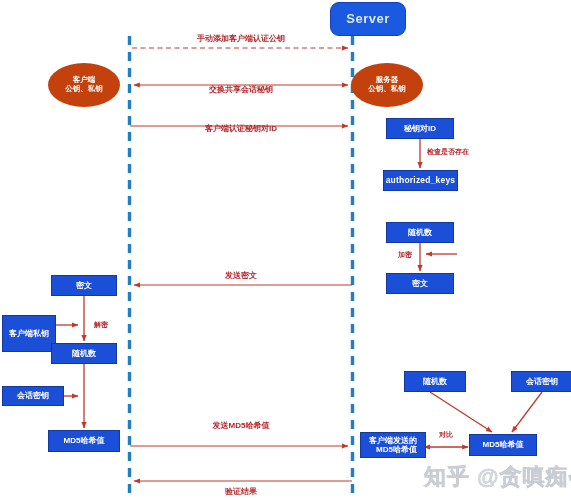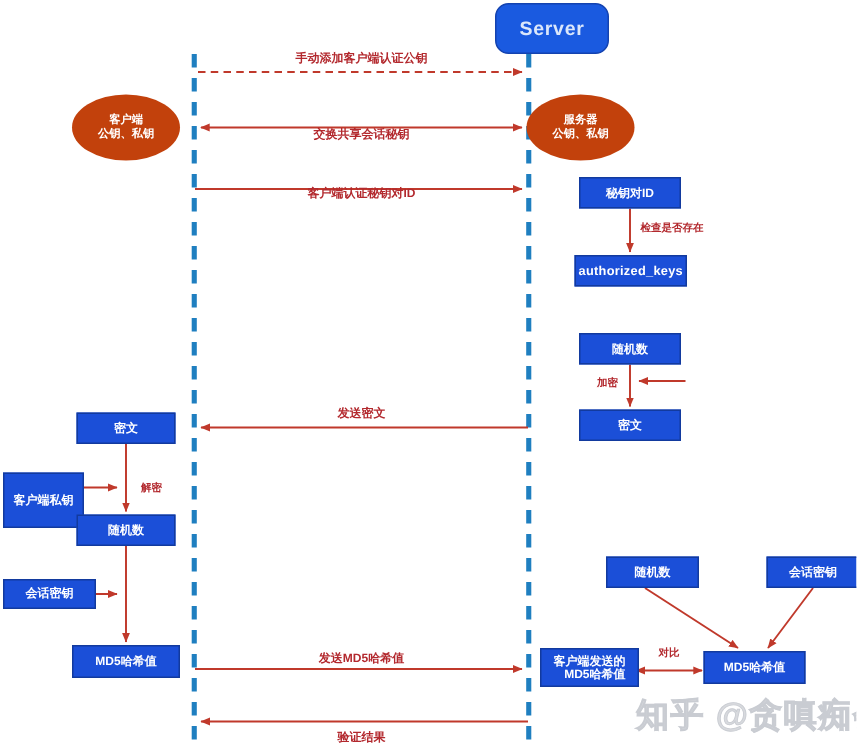--- a/index.html
+++ b/index.html
@@ -212,21 +212,21 @@
     <span>会话密钥</span>
   </div>
   <div class="node blue-box" style="left:48px;top:430px;width:72px;height:22px;">
     <span>MD5哈希值</span>
   </div>
 
   <div class="edge-label" style="left:241px;top:33px;">手动添加客户端认证公钥</div>
   <div class="edge-label" style="left:241px;top:84px;">交换共享会话秘钥</div>
   <div class="edge-label" style="left:241px;top:111px;margin-top:12px;">客户端认证秘钥对ID</div>
   <div class="edge-label" style="left:241px;top:270px;">发送密文</div>
-  <div class="edge-label" style="left:241px;top:433px;">发送MD5哈希值</div>
+  <div class="edge-label" style="left:241px;top:420px;">发送MD5哈希值</div>
   <div class="edge-label" style="left:241px;top:486px;">验证结果</div>
 
   <div class="edge-label small" style="left:448px;top:147px;">检查是否存在</div>
   <div class="edge-label small" style="left:405px;top:250px;">加密</div>
   <div class="edge-label small" style="left:101px;top:320px;">解密</div>
   <div class="edge-label small" style="left:446px;top:430px;">对比</div>
 
   <div class="watermark" style="left:424px;top:462px;">知乎 @贪嗔痴会长</div>
 
 </div>

